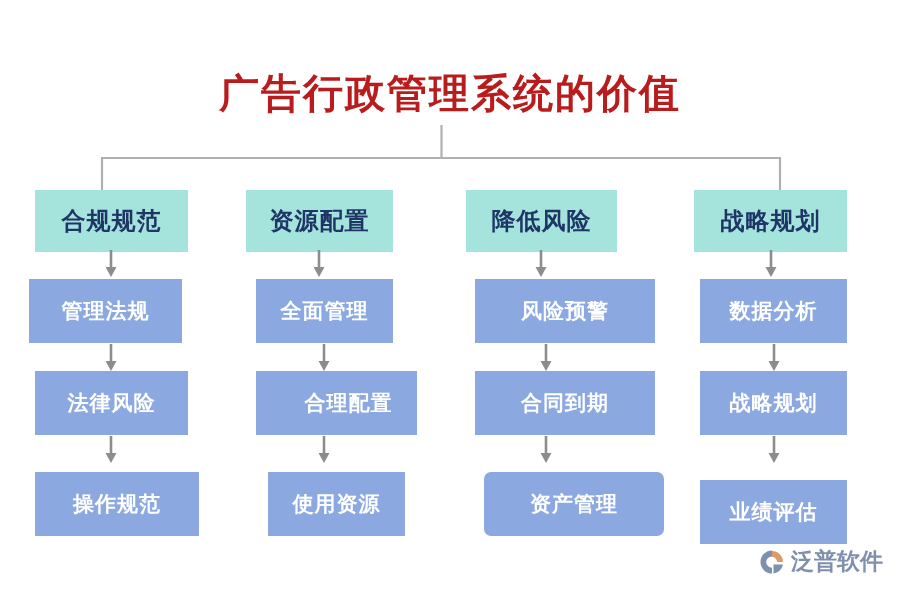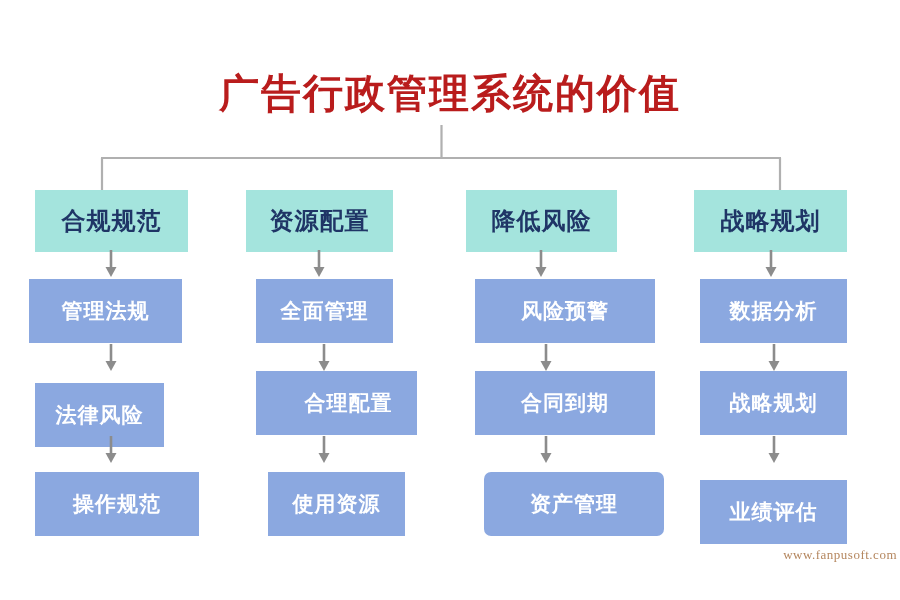--- a/index.html
+++ b/index.html
@@ -152,21 +152,21 @@
       <polygon points="8,27 2.5,17 13.5,17" fill="#8c8c8c"></polygon>
     </svg>
 
     <div class="node-box" style="left:29px; top:279px; width:153px;">管理法规</div>
 
     <svg class="arrow" viewBox="0 0 16 28" style="left:103px; top:344px;">
       <line x1="8" y1="0" x2="8" y2="18" stroke="#8c8c8c" stroke-width="2.6"></line>
       <polygon points="8,27 2.5,17 13.5,17" fill="#8c8c8c"></polygon>
     </svg>
 
-    <div class="node-box" style="left:35px; top:371px; width:129px;margin-top:12px;">法律风险</div>
+    <div class="node-box" style="left:35px; top:371px; width:153px;">法律风险</div>
 
     <svg class="arrow" viewBox="0 0 16 28" style="left:103px; top:436px;">
       <line x1="8" y1="0" x2="8" y2="18" stroke="#8c8c8c" stroke-width="2.6"></line>
       <polygon points="8,27 2.5,17 13.5,17" fill="#8c8c8c"></polygon>
     </svg>
 
     <div class="node-box" style="left:35px; top:472px; width:164px;">操作规范</div>
   </div>
 
   <div class="column" style="left:0;top:0;">
@@ -241,16 +241,23 @@
 
     <svg class="arrow" viewBox="0 0 16 28" style="left:766px; top:436px;">
       <line x1="8" y1="0" x2="8" y2="18" stroke="#8c8c8c" stroke-width="2.6"></line>
       <polygon points="8,27 2.5,17 13.5,17" fill="#8c8c8c"></polygon>
     </svg>
 
     <div class="node-box" style="left:700px; top:472px; width:147px;margin-top:8px;">业绩评估</div>
   </div>
 
   <div class="logo">
-    <div class="logo-url">www.fanpusoft.com</div>
+    <div class="logo-row">
+      <svg class="logo-mark" viewBox="0 0 30 30">
+        <path d="M3.5 15 A11.5 11.5 0 0 1 15 3.5 L15 9.5 A5.8 5.8 0 0 0 9.2 15 A5.8 5.8 0 0 0 15 20.8 L15 26.5 A11.5 11.5 0 0 1 3.5 15 Z" fill="#7f8fae"></path>
+        <path d="M15 4 A11 11 0 0 1 26 15 L20.2 15 A5.4 5.4 0 0 0 15 9.8 Z" fill="#e09a6a"></path>
+        <path d="M16.5 17.5 L26 17.5 A11 11 0 0 1 16.5 26.4 Z" fill="#7f8fae"></path>
+      </svg>
+      <span class="logo-name">泛普软件</span>
+    </div>
   </div>
 
 </div>
 
 </body></html>

